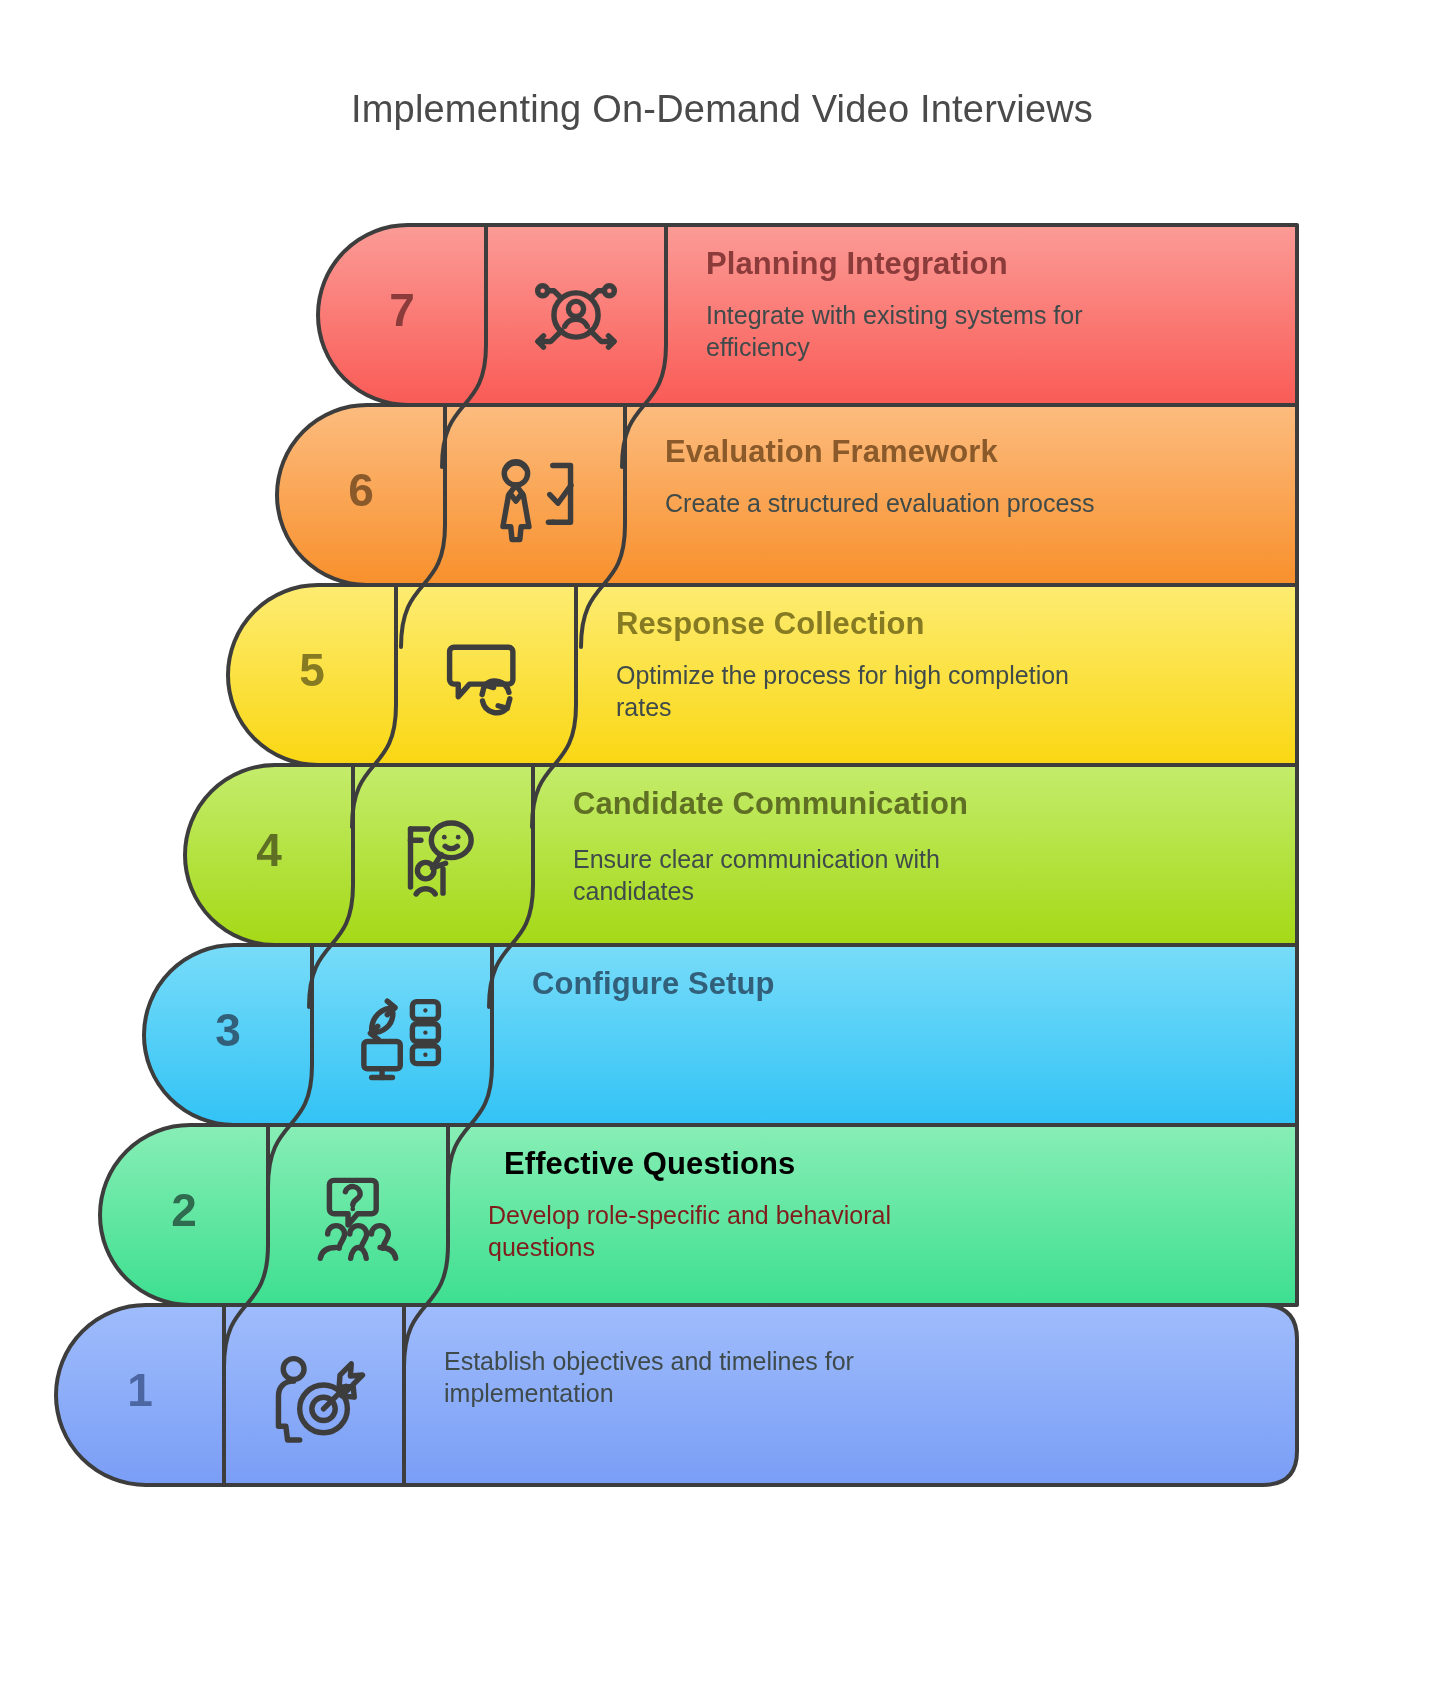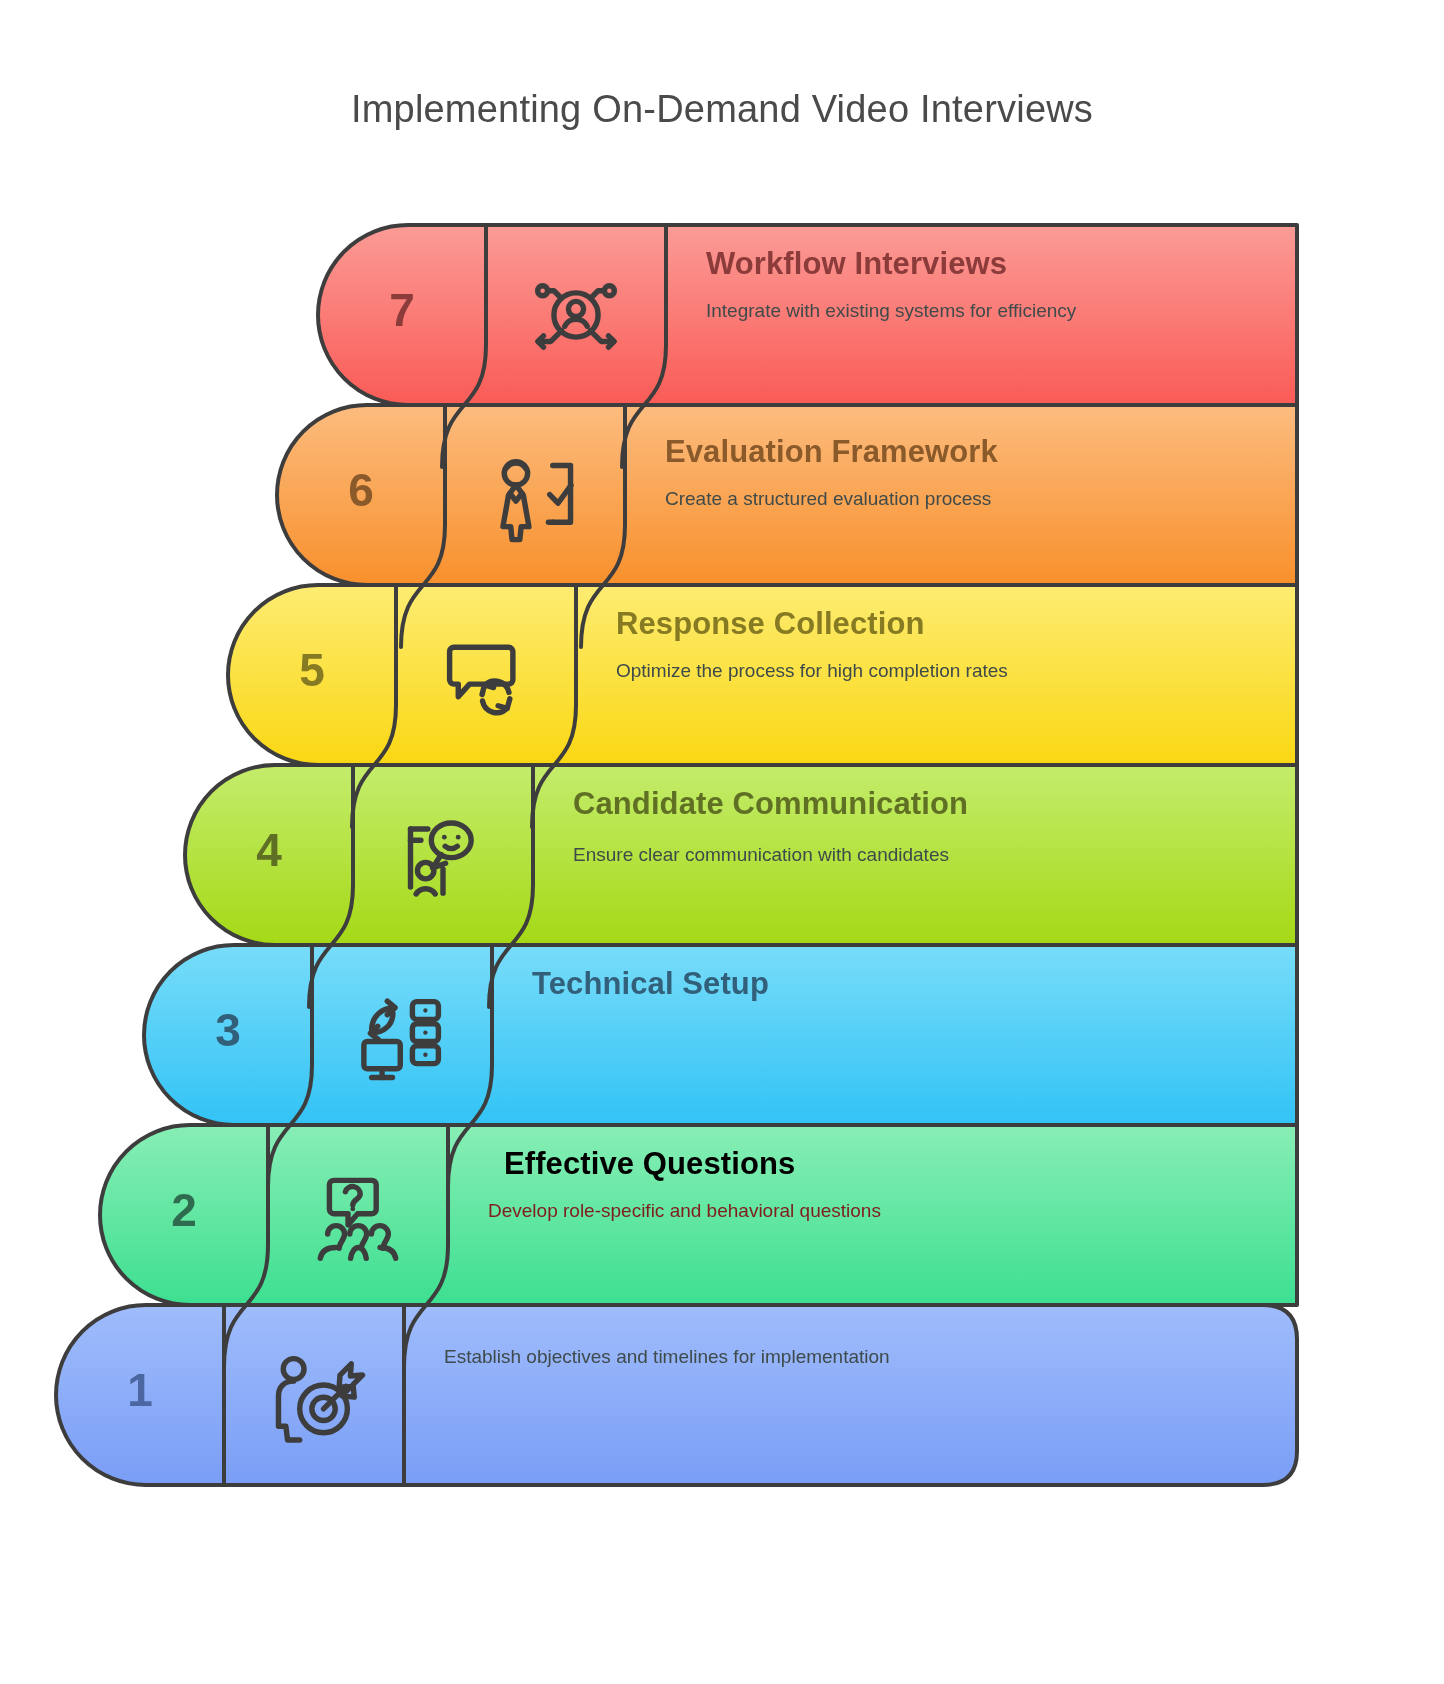--- a/index.html
+++ b/index.html
@@ -53,21 +53,21 @@
 
   .row-heading {
     font-size: 31px;
     font-weight: bold;
     letter-spacing: 0.1px;
     line-height: 1.1;
     white-space: nowrap;
   }
 
   .row-desc {
-    font-size: 19px;
+    font-size: 25px;
     font-weight: 400;
     color: #3f4a4a;
     line-height: 1.28;
     margin-top: 18px;
     max-width: 470px;
   }
 
   .num-label {
     position: absolute;
     font-size: 46px;
@@ -111,21 +111,21 @@
     <path d="M8.4 7.9 6.9 6.4H5.6"></path>
     <circle cx="4.3" cy="6.4" r="1.15"></circle>
     <path d="M15.6 7.9l1.5-1.5h1.3"></path>
     <circle cx="19.7" cy="6.4" r="1.15"></circle>
     <path d="M8.7 15.6 6.2 18.1H3.3"></path>
     <path d="M4.5 16.8 3.2 18.1l1.3 1.3"></path>
     <path d="M15.3 15.6l2.5 2.5h2.9"></path>
     <path d="M19.5 16.8l1.3 1.3-1.3 1.3"></path>
      </svg></div>
     <div class="row-text" style="left: 706px; top: 247px; width: 571px; z-index: 200;">
-      <div class="row-heading" style="color: rgb(140, 59, 59);">Workflow Interviews</div>
+      <div class="row-heading" style="color: rgb(140, 59, 59);">Planning Integration</div>
       <div class="row-desc" style="color: rgb(63, 74, 74);">Integrate with existing systems for efficiency</div>
     </div>
     <svg class="row-svg" viewBox="0 0 1444 1684" width="1444" height="1684" style="z-index: 16;">
     <defs>
       <linearGradient id="grad1" x1="0" y1="0" x2="0" y2="1">
         <stop offset="0%" stop-color="#fcbc7f"></stop>
         <stop offset="100%" stop-color="#f8902c"></stop>
       </linearGradient>
     </defs>
     <path d="M 367 405
@@ -255,21 +255,21 @@
     <circle cx="17.4" cy="16.55" r=".5" fill="currentColor" stroke="none"></circle>
     <rect x="3.2" y="13.5" width="8.4" height="6.3" rx=".8"></rect>
     <path d="M7.4 19.8v2.0"></path>
     <path d="M5.0 21.8h4.8"></path>
     <path d="M5.0 10.8c0-3.0 2.3-5.1 5.2-5.1"></path>
     <path d="M8.6 4.2l1.8 1.5-1.8 1.6"></path>
     <path d="M9.9 6.9c0 2.9-2.2 4.6-4.9 4.6"></path>
     <path d="M6.4 10.0 4.7 11.6l1.8 1.4"></path>
      </svg></div>
     <div class="row-text" style="left: 532px; top: 967px; width: 745px; z-index: 200;">
-      <div class="row-heading" style="color: rgb(50, 96, 122);">Technical Setup</div>
+      <div class="row-heading" style="color: rgb(50, 96, 122);">Configure Setup</div>
     </div>
     <svg class="row-svg" viewBox="0 0 1444 1684" width="1444" height="1684" style="z-index: 12;">
     <defs>
       <linearGradient id="grad5" x1="0" y1="0" x2="0" y2="1">
         <stop offset="0%" stop-color="#88eeb5"></stop>
         <stop offset="100%" stop-color="#3ddf90"></stop>
       </linearGradient>
     </defs>
     <path d="M 190 1125
          L 1297 1125

